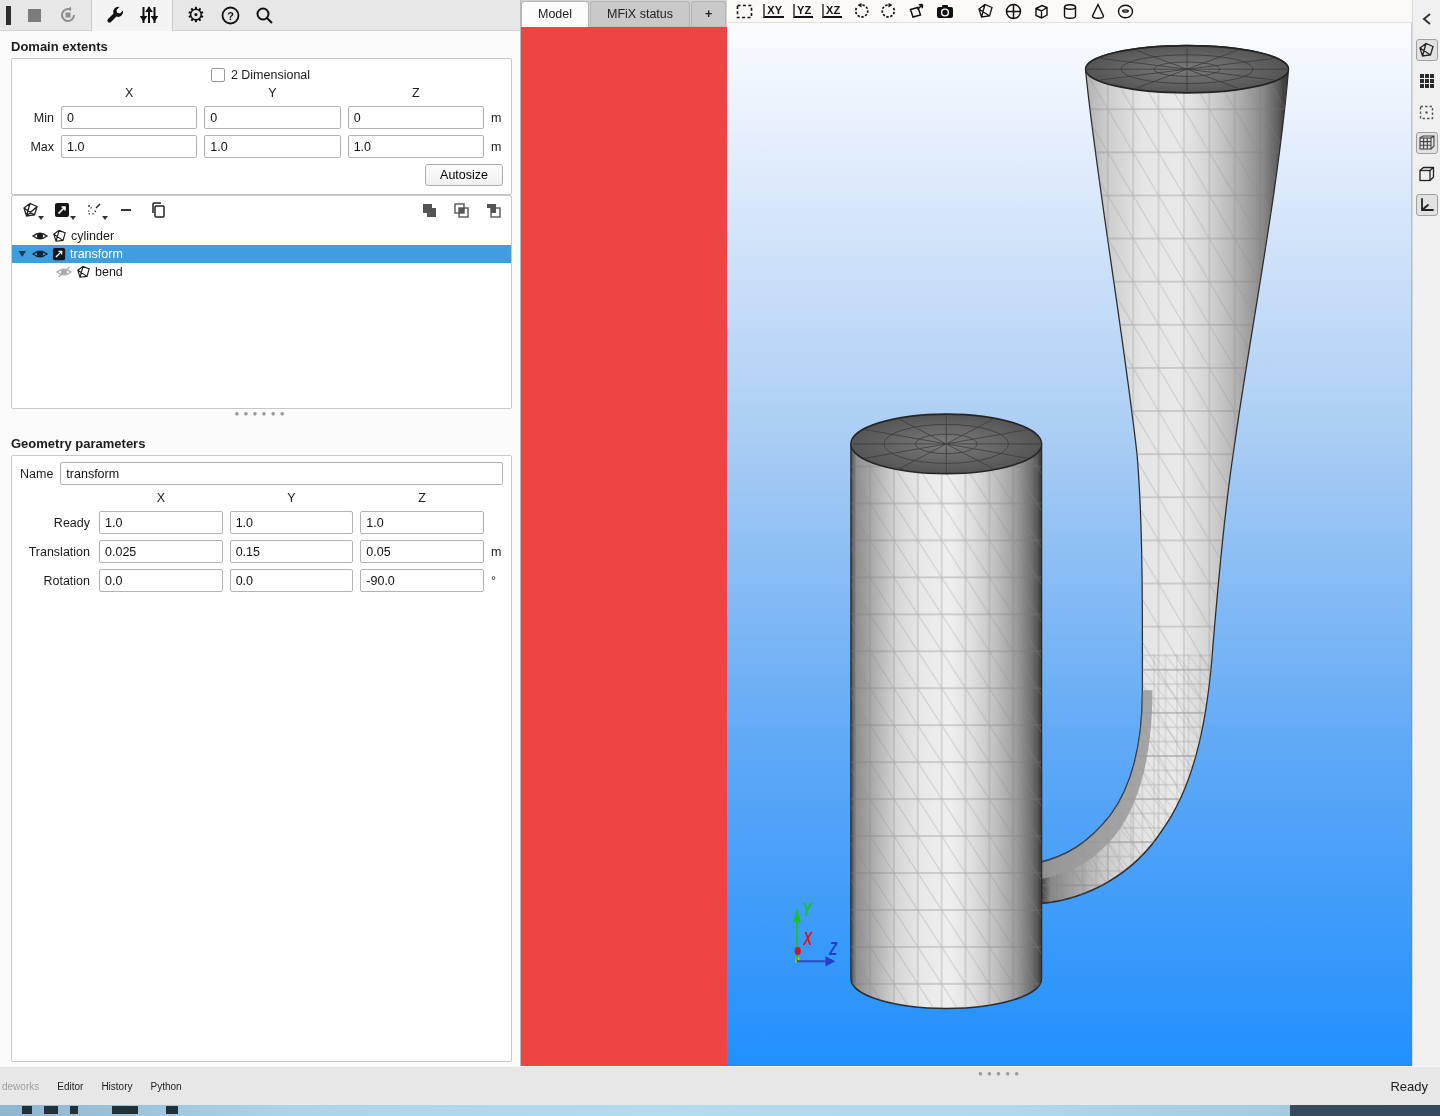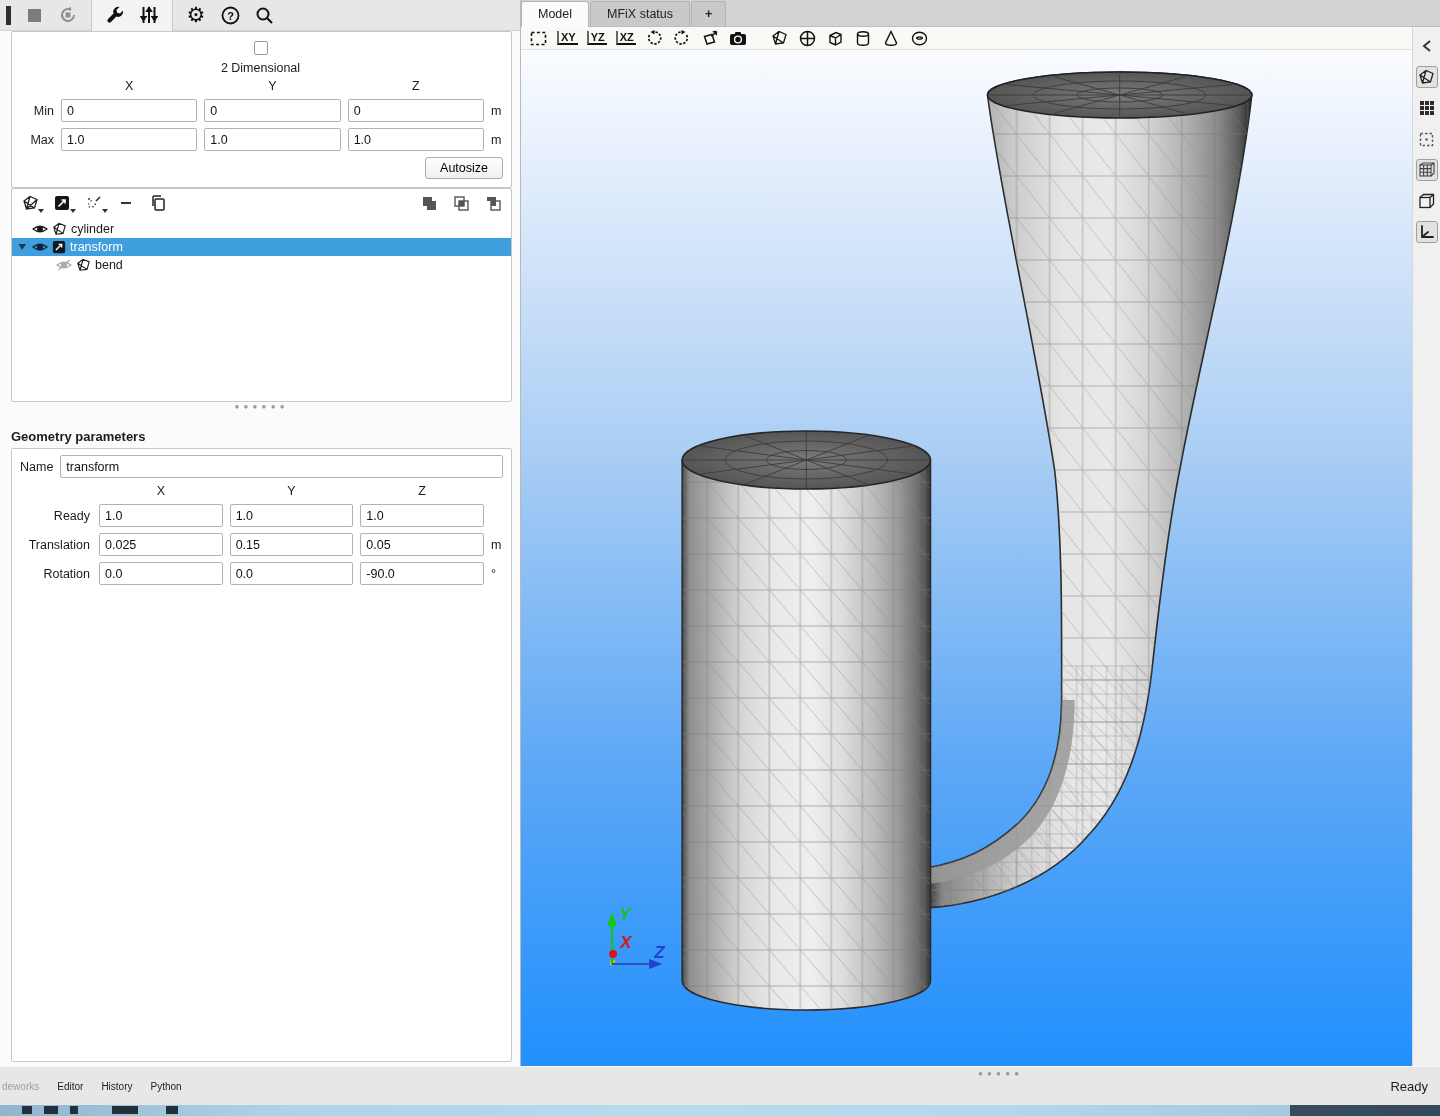--- a/index.html
+++ b/index.html
@@ -15,21 +15,21 @@
   .app-toolbar .sect.mid { background:#f3f3f3; border-left:1px solid #c9c9c9; border-right:1px solid #c9c9c9; }
   .tbtn { width:34px; height:26px; display:flex; align-items:center; justify-content:center; cursor:default; }
   .runbar { width:5px; height:19px; background:#2e2e2e; margin-right:6px; }
   .gear-glyph { font-size:21px; line-height:20px; color:#111; }
 
   .heading { font-weight:bold; font-size:13px; margin:8px 10px 4px 11px; }
   .gbox { border:1px solid #c8c8c8; background:#ffffff; margin:0 8px 0 11px; border-radius:2px; }
 
   
   .de-box { padding:7px 8px 8px 8px; }
-  .chk-row { display:flex; justify-content:flex-end; align-items:center; gap:6px; margin:2px 2px 4px 0;flex-direction:column; }
+  .chk-row { display:flex; justify-content:center; align-items:center; gap:6px; margin:2px 2px 4px 0; }
   .checkbox { width:14px; height:14px; border:1px solid #9a9a9a; background:#fff; border-radius:2px; }
   .de-grid { display:grid; grid-template-columns:34px 1fr 1fr 1fr 12px; gap:6px 7px; align-items:center; }
   .de-grid .hdr { text-align:center; }
   .de-grid .rowlab { text-align:right; padding-left:3px; }
   input.field { height:23px; width:100%; border:1px solid #b3b3b3; border-radius:2px; padding:0 5px; font-family:"Liberation Sans",sans-serif; font-size:12.5px; background:#fff; color:#111; }
   .autosize-row { display:flex; justify-content:flex-end; margin-top:6px; }
   .btn { border:1px solid #adadad; background:linear-gradient(#fdfdfd,#f0f0f0); border-radius:3px; padding:3px 14px; font-size:12.5px; cursor:default; }
 
   
   .geo-box { height:214px; display:flex; flex-direction:column; }
@@ -46,21 +46,21 @@
   .splitter { height:9px; display:flex; align-items:center; justify-content:center; color:#9a9a9a; font-size:8px; letter-spacing:1px; }
 
   
   .gp-box { flex:1; margin-bottom:4px; padding:6px 8px; display:flex; flex-direction:column; }
   .name-row { display:flex; align-items:center; gap:7px; margin-bottom:6px; }
   .gp-grid { display:grid; grid-template-columns:72px 1fr 1fr 1fr 12px; gap:6px 7px; align-items:center; }
   .gp-grid .hdr { text-align:center; }
   .gp-grid .rowlab { text-align:right; padding-right:2px; }
 
   
-  .right-panel { flex:1; display:flex; flex-direction:column; background:#ef4444; }
+  .right-panel { flex:1; display:flex; flex-direction:row; background:#ef4444; }
   .tabbar { height:27px; background:#d3d3d3; display:flex; align-items:flex-end; border-bottom:1px solid #bdbdbd; }
   .tab { padding:5px 16px 5px 16px; font-size:12.5px; background:#c9c9c9; border:1px solid #b4b4b4; border-bottom:none; border-radius:3px 3px 0 0; margin-right:1px; color:#222; }
   .tab.active { background:#fcfcfc; position:relative; top:1px; padding-bottom:6px; }
   .tab.plus { padding:5px 13px; font-weight:bold; }
   .content-row { flex:1; display:flex; min-height:0; }
   .vp-col { flex:1; display:flex; flex-direction:column; min-width:0; }
   .vp-toolbar { height:23px; background:#fbf9f5; display:flex; align-items:center; gap:9px; padding:0 8px; border-bottom:1px solid #e3e0da; }
   .vpi { width:19px; height:17px; display:flex; align-items:center; justify-content:center; }
   .axis-btn { font-size:11px; font-weight:bold; color:#111; border-bottom:2px solid #111; border-left:2px solid #666; padding:0 2px 0 2px; line-height:12px; }
   .gap-lg { width:4px; }
@@ -135,20 +135,21 @@
           </div>
           <div class="tbtn">
             <svg width="19" height="19" viewBox="0 0 19 19" fill="none" stroke="#111" stroke-width="2">
               <circle cx="8" cy="8" r="5.5"></circle>
                 <line x1="12.2" y1="12.2" x2="17" y2="17"></line>
             </svg>
           </div>
         </div>
       </div>
 
+      <div class="heading">Domain extents</div>
       <div class="gbox de-box">
         <div class="chk-row">
           <div class="checkbox"></div>
           <span>2 Dimensional</span>
         </div>
         <div class="de-grid">
           <div></div>
           <div class="hdr">X</div>
           <div class="hdr">Y</div>
           <div class="hdr">Z</div>

